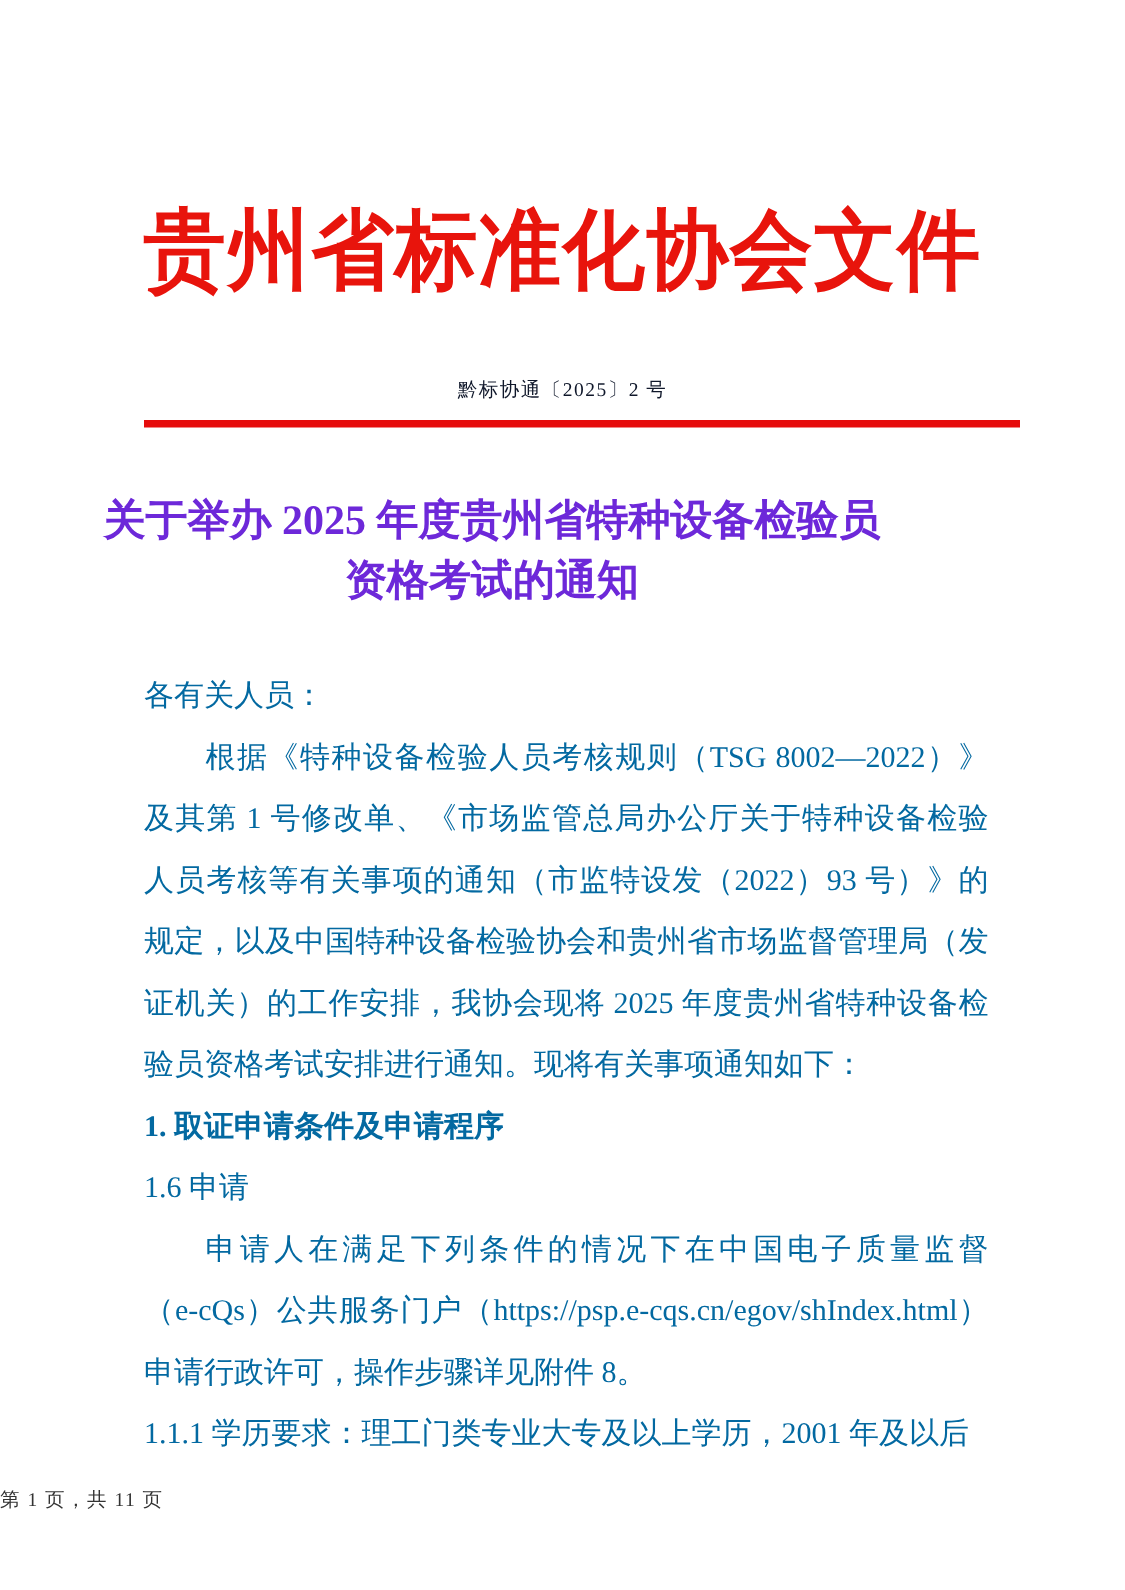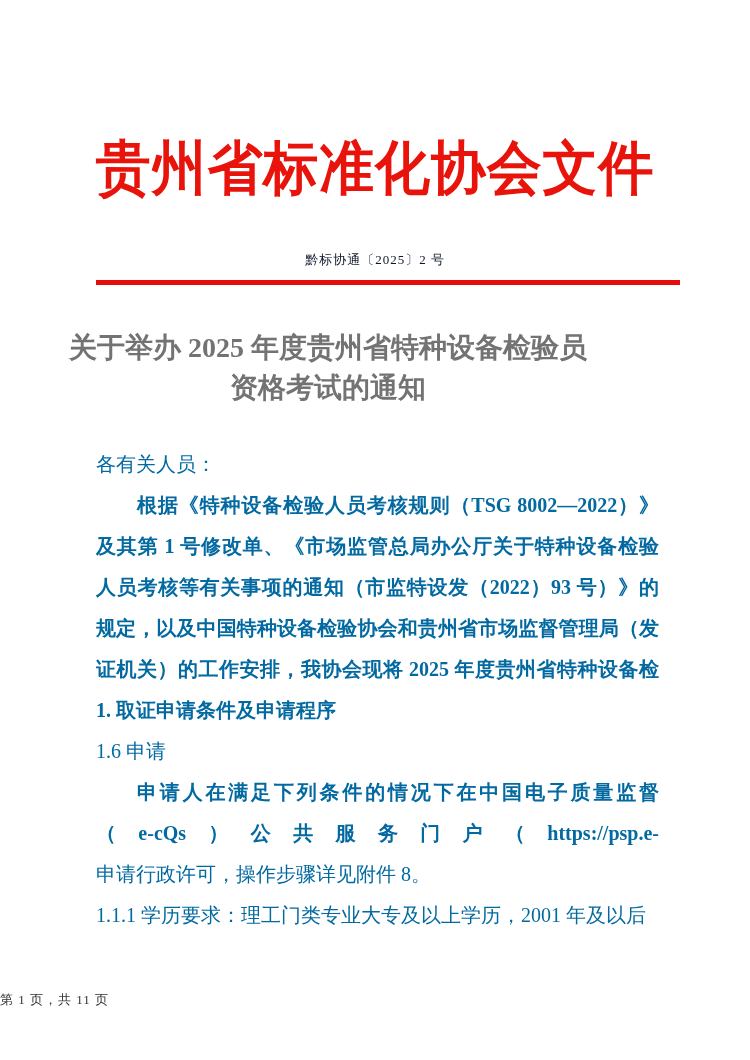--- a/index.html
+++ b/index.html
@@ -54,41 +54,40 @@
   }
   .doc-title {
     position: absolute;
     top: 328px;
     left: 0;
     width: 656px;
     text-align: center;
     font-size: 28px;
     line-height: 40px;
     font-weight: 700;
-    color: #737373;
+    color: #6d28d9;
   }
   .body-text {
     position: absolute;
     top: 444px;
     left: 96px;
     width: 563px;
     font-size: 20px;
     color: #0369a1;
   }
   .line {
     height: 41px;
     line-height: 41px;
     overflow: hidden;
     white-space: nowrap;
   }
   .line.fill {
     white-space: normal;
     text-align: justify;
     text-align-last: justify;
-    font-weight: bold;
   }
   .line.indent {
     padding-left: 41px;
     width: 522px;
   }
   .line.bold {
     font-weight: 700;
   }
   .page-footer {
     position: absolute;
@@ -118,20 +117,21 @@
     <div>资格考试的通知</div>
   </div>
 
   <div class="body-text">
     <div class="line">各有关人员：</div>
     <div class="line fill indent">根据《特种设备检验人员考核规则（TSG 8002—2022）》</div>
     <div class="line fill">及其第 1 号修改单、《市场监管总局办公厅关于特种设备检验</div>
     <div class="line fill">人员考核等有关事项的通知（市监特设发（2022）93 号）》的</div>
     <div class="line fill">规定，以及中国特种设备检验协会和贵州省市场监督管理局（发</div>
     <div class="line fill">证机关）的工作安排，我协会现将 2025 年度贵州省特种设备检</div>
+    <div class="line">验员资格考试安排进行通知。现将有关事项通知如下：</div>
     <div class="line bold">1. 取证申请条件及申请程序</div>
     <div class="line">1.6 申请</div>
     <div class="line fill indent">申请人在满足下列条件的情况下在中国电子质量监督</div>
     <div class="line fill">（e-cQs）公共服务门户（https://psp.e-cqs.cn/egov/shIndex.html）</div>
     <div class="line">申请行政许可，操作步骤详见附件 8。</div>
     <div class="line">1.1.1 学历要求：理工门类专业大专及以上学历，2001 年及以后</div>
   </div>
 
   <div class="page-footer">第 1 页，共 11 页</div>
 

